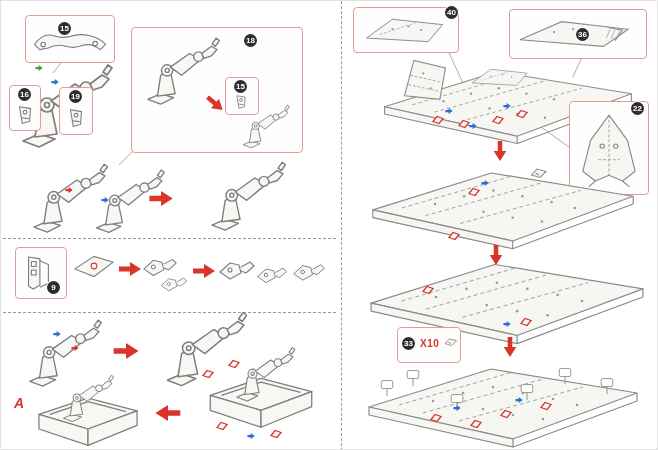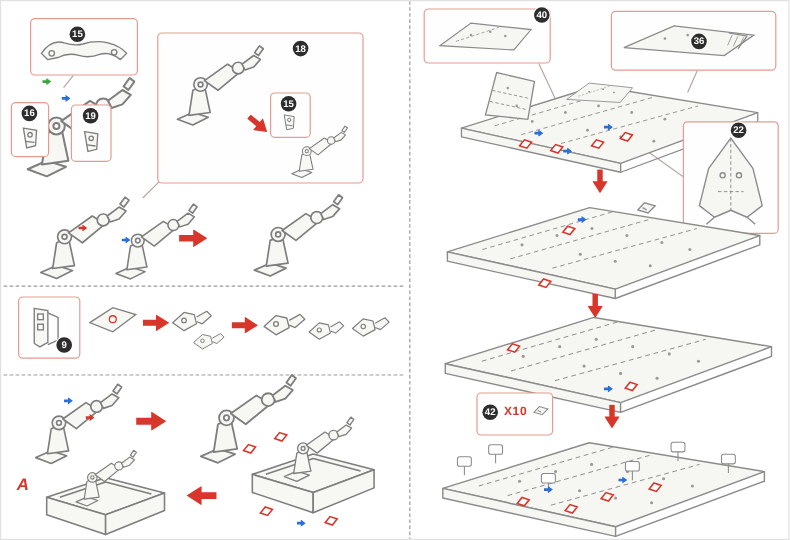--- a/index.html
+++ b/index.html
@@ -481,21 +481,21 @@
         <use href="#arrow-d"></use>
       </svg>
     </div>
 
   <div class="rbox" style="left:568px;top:100px;width:80px;height:94px"></div>
   <div class="el" style="left:576px;top:110px;width:64px;height:78px">
       <svg class="fit" viewBox="0 0 66 80">
         <use href="#fig22"></use>
       </svg>
     </div>
-  <div class="badge" style="left:608px;top:101px">22</div>
+  <div class="badge" style="left:630px;top:101px">22</div>
 
   <div class="el" style="left:366px;top:158px;width:272px;height:94px">
       <svg class="fit" viewBox="0 0 280 92">
         <use href="#chassis"></use>
       </svg>
     </div>
   <div class="el z5" style="left:466px;top:184px;width:14px;height:12px">
       <svg class="fit" viewBox="0 0 14 12">
         <use href="#rclip"></use>
       </svg>
@@ -541,21 +541,21 @@
         <use href="#tarrow-b"></use>
       </svg>
     </div>
   <div class="el" style="left:502px;top:336px;width:14px;height:20px">
       <svg class="fit" viewBox="0 0 14 22">
         <use href="#arrow-d"></use>
       </svg>
     </div>
 
   <div class="rbox" style="left:396px;top:326px;width:64px;height:36px"></div>
-  <div class="badge" style="left:401px;top:336px">42</div>
+  <div class="badge" style="left:401px;top:336px">33</div>
   <div class="x10" style="left:419px;top:337px">X10</div>
   <div class="el" style="left:442px;top:334px;width:16px;height:14px">
       <svg class="fit" viewBox="0 0 20 16">
         <use href="#clip"></use>
       </svg>
     </div>
 
   <div class="el" style="left:356px;top:356px;width:292px;height:92px">
       <svg class="fit" viewBox="0 0 280 92">
         <use href="#chassis"></use>

